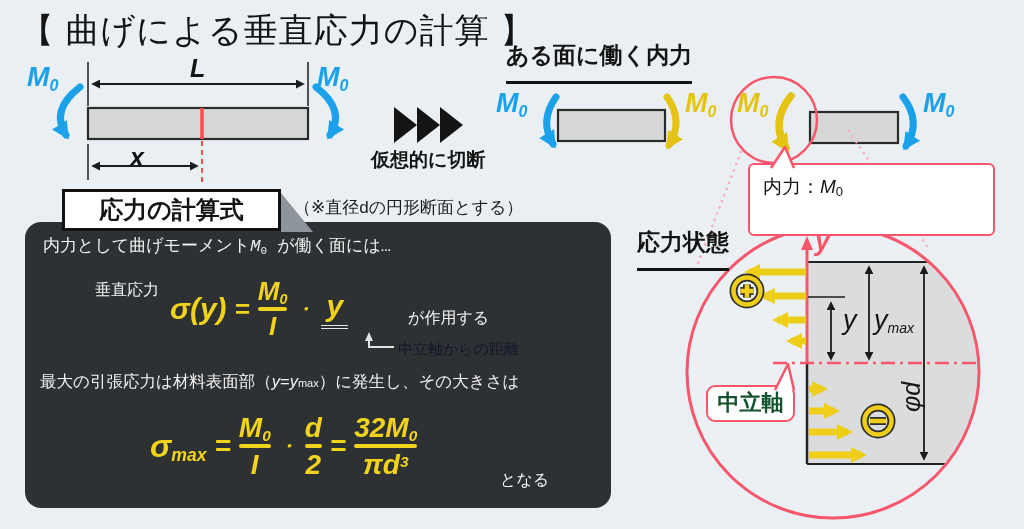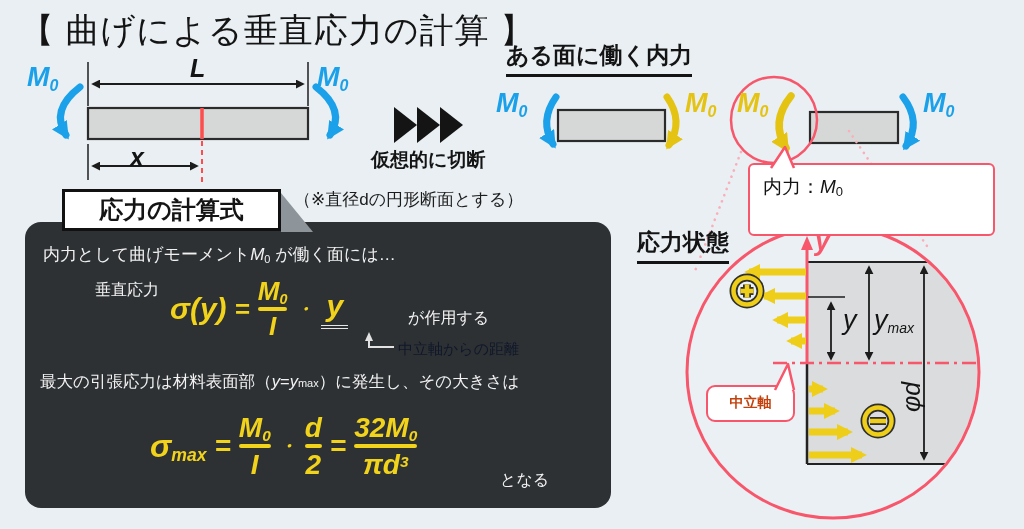--- a/index.html
+++ b/index.html
@@ -2,21 +2,21 @@
 <html><head>
 <meta charset="utf-8">
 <style>
   html,body{margin:0;padding:0;}
   .stage{position:relative;width:1024px;height:529px;background:#E9EFF2;overflow:hidden;
          font-family:"Liberation Sans","DejaVu Sans",sans-serif;color:#141414;}
   .abs{position:absolute;white-space:nowrap;}
   .z0{z-index:0}.z1{z-index:1}.z2{z-index:2}.z3{z-index:3}
   svg.layer{position:absolute;left:0;top:0;pointer-events:none;}
   .title{font-size:34px;font-weight:normal;letter-spacing:1px;}
-  .h2{font-size:23px;font-weight:bold;border-bottom:3px solid #141414;padding-bottom:3px;}
+  .h2{font-size:23px;font-weight:bold;border-bottom:3px solid #141414;padding-bottom:10px;}
   .m0{font-size:27px;font-weight:bold;font-style:italic;line-height:1;}
   .m0 .sub{font-size:16px;display:inline-block;transform:translateY(5px);}
   .blue{color:#1BA1E9}.yel{color:#E4C313}.red{color:#F8566B}
   .dimlab{font-size:25px;font-style:italic;font-weight:bold;}
   .cutlab{font-size:19px;font-weight:bold;}
   
   .panel{position:absolute;left:25px;top:222px;width:586px;height:286px;background:#2E3134;border-radius:16px;}
   .tab{position:absolute;left:62px;top:189px;width:219px;height:42px;background:#fff;border:3px solid #111;
        box-sizing:border-box;text-align:center;line-height:35px;font-size:24px;font-weight:bold;}
   .note{font-size:17px;color:#1c1c1c;}
@@ -27,21 +27,21 @@
   .frac .bar{height:3.5px;background:#F2D31B;width:100%;margin:2px 0;border-radius:2px;}
   .fs26{font-size:26px}.fs28{font-size:28px}.fs30{font-size:30px}.fs32{font-size:32px}
   .fsub{font-size:0.55em;display:inline-block;transform:translateY(0.25em);}
   .fsup{font-size:0.55em;display:inline-block;transform:translateY(-0.45em);}
   .yu{border-bottom:4px double #E6E6E6;padding:0 5px 2px 5px;}
   .ann{font-size:15px;color:#0f172a;}
   
   .bubble{position:absolute;background:#fff;border:2.5px solid #F8566B;box-sizing:border-box;}
   .bub-naiiryoku{left:748px;top:163px;width:247px;height:73px;border-radius:6px;padding:7px 13px;font-size:19px;line-height:1.55;}
   .bub-neutral{left:706px;top:385px;width:89px;height:37px;border-radius:9px;text-align:center;
-               font-size:14px;font-weight:bold;color:#c2410c;line-height:31px;}
+               font-size:22px;font-weight:bold;color:#14532d;line-height:31px;}
   .ital{font-style:italic;}
   .inertia{left:767px;top:462px;background:rgba(253,242,246,0.92);padding:2px 6px;font-size:20px;}
   .phid{left:878px;top:384px;width:64px;height:26px;text-align:center;font-size:25px;font-style:italic;
         transform:rotate(-90deg);}
   .ymaxsub{font-size:14px;display:inline-block;transform:translateY(4px);}
 </style>
 </head>
 <body>
 
 <div class="stage">
@@ -172,23 +172,23 @@
 
   <div class="abs z2 cutlab" style="left:371px;top:147px;">仮想的に切断</div>
 
   <div class="abs z2 h2" style="left:506px;top:40px;">ある面に働く内力</div>
 
   <div class="abs z2 bubble bub-naiiryoku">
     <div><span>内力：</span><span class="ital">M</span><span style="font-size:13px;display:inline-block;transform:translateY(3px);">0</span></div>
   </div>
 
   <div class="tab z2">応力の計算式</div>
-  <div class="abs z2 note" style="left:294px;top:188px;">（※直径dの円形断面とする）</div>
-
-  <div class="abs z2 pw" style="left:43px;top:243px;">
+  <div class="abs z2 note" style="left:294px;top:196px;">（※直径dの円形断面とする）</div>
+
+  <div class="abs z2 pw" style="left:43px;top:234px;font-family:Liberation Mono, monospace;">
     <span>内力として曲げモーメント</span><span class="ital">M</span><span style="font-size:11px;display:inline-block;transform:translateY(3px);">0</span><span> が働く面には…</span>
   </div>
   <div class="abs z2 pw" style="left:95px;top:280px;font-size:16px;">垂直応力</div>
 
   <div class="abs z2 f-row" style="left:170px;top:278px;">
     <span class="fy fs30">σ(y)</span>
     <span class="fy fs26">=</span>
     <span class="frac">
       <span class="fy fs26"><span>M</span><span class="fsub">0</span></span>
       <span class="bar"></span>

